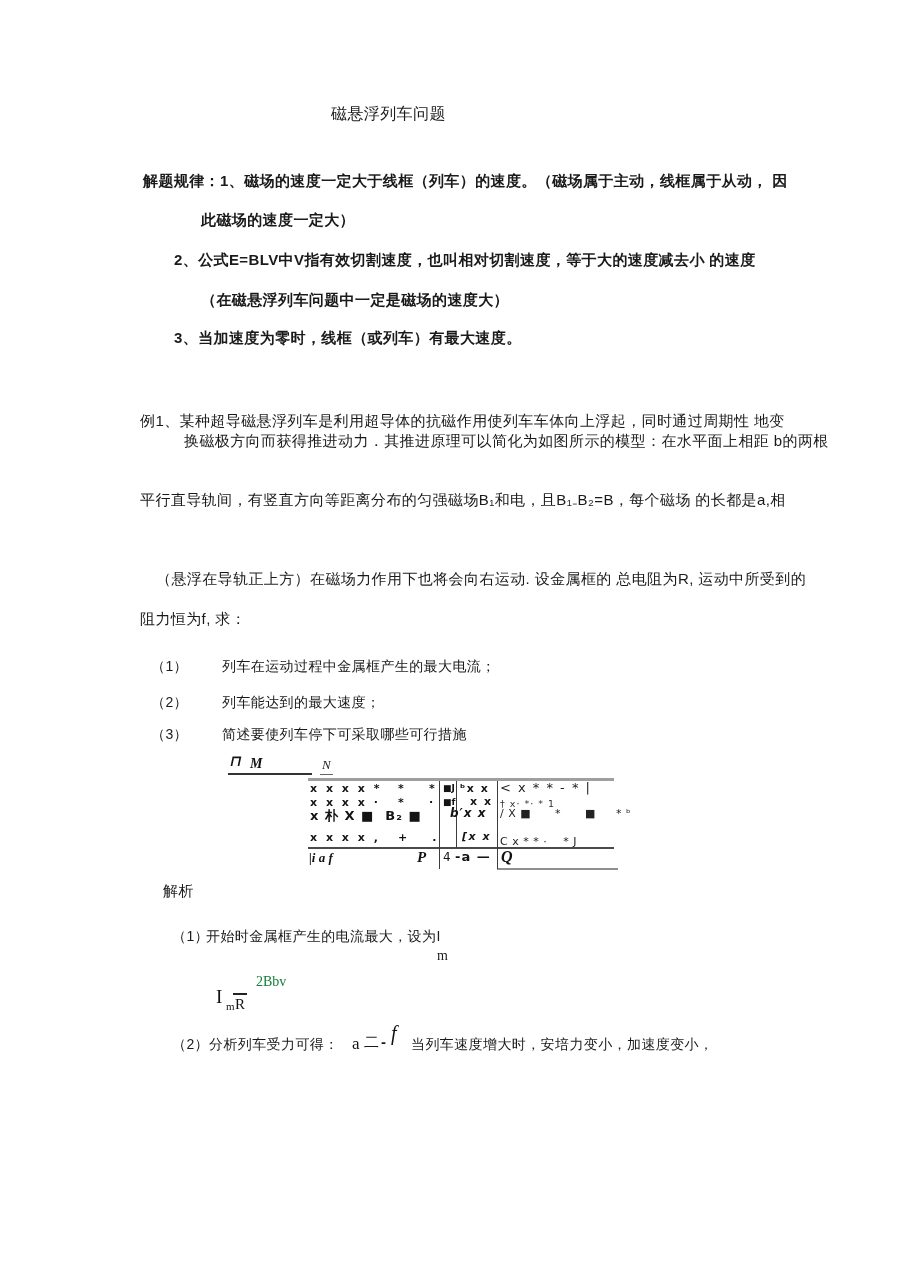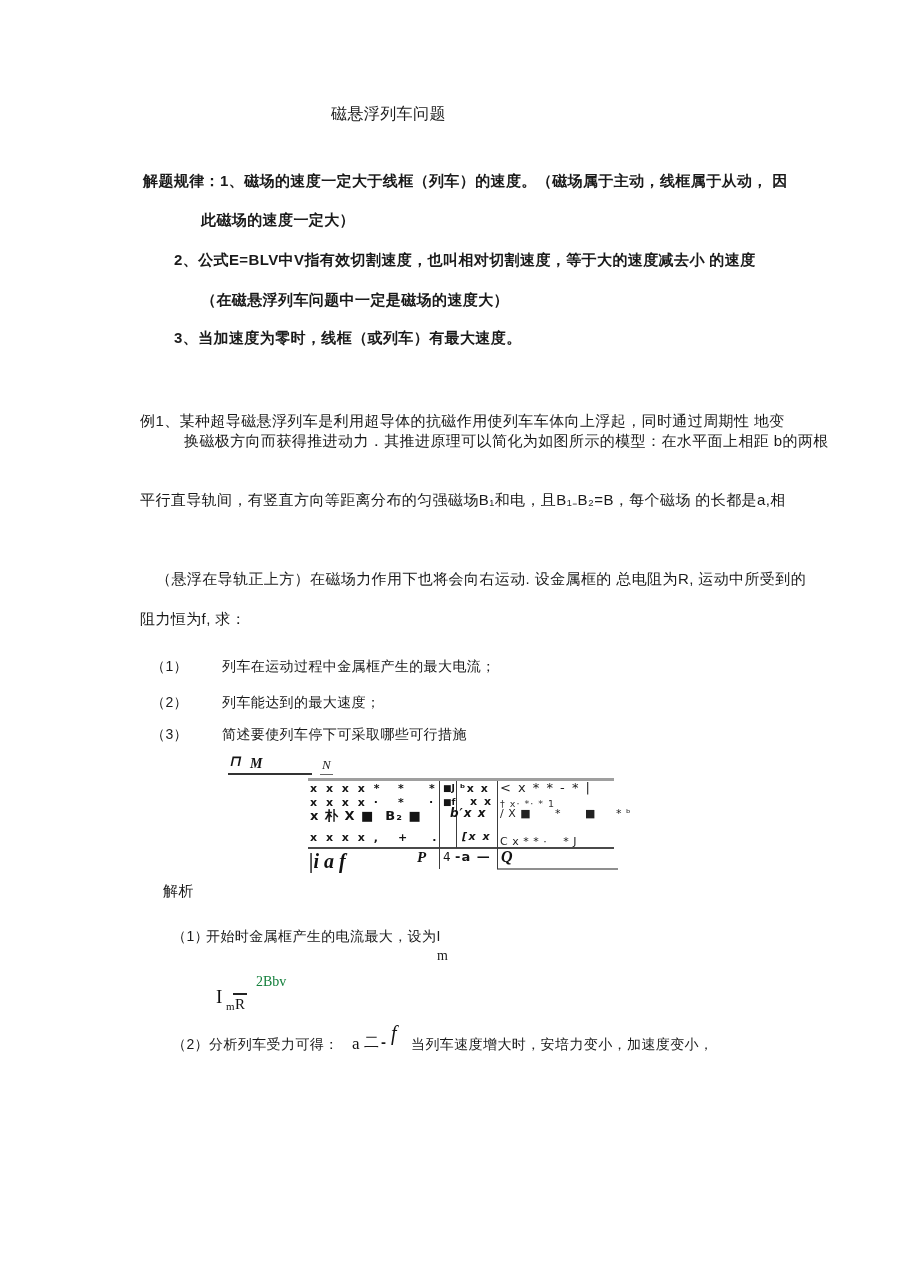--- a/index.html
+++ b/index.html
@@ -71,21 +71,21 @@
   <div class="abs fig it" style="left:450px;top:807px;font-size:12px;letter-spacing:1px;">b′x x</div>
   <div class="abs fig" style="left:460px;top:783px;font-size:11px;letter-spacing:1.5px;">ᵇx x</div>
   <div class="abs fig" style="left:470px;top:796px;font-size:11px;letter-spacing:1.5px;">x x</div>
   <div class="abs fig" style="left:462px;top:831px;font-size:11px;letter-spacing:1.5px;font-style:italic;">[x x</div>
 
   <div class="abs fig fr1" style="left:500px;top:781px;font-weight:normal;color:#222;">&lt; x * * - * |</div>
   <div class="abs fig fr2" style="left:500px;top:799px;font-weight:normal;color:#333;">† x· *· * 1</div>
   <div class="abs fig fr3" style="left:500px;top:808px;font-weight:normal;color:#222;">/ X ■      *      ■     * ᵇ</div>
   <div class="abs fig fr3" style="left:500px;top:836px;font-weight:normal;color:#222;">C x * * ·    * J</div>
 
-  <div class="abs ser b it" style="left:309px;top:850px;font-size:20px;color:#111;">|i a f</div>
+  <div class="abs ser b it" style="left:309px;top:850px;font-size:13px;color:#111;">|i a f</div>
   <div class="abs ser b it" style="left:417px;top:849px;font-size:15px;color:#111;">P</div>
   <div class="abs fig" style="left:443px;top:851px;font-size:12px;font-weight:normal;">4</div>
   <div class="abs fig" style="left:455px;top:850px;font-size:13px;letter-spacing:1px;">-a —</div>
   <div class="abs ser b it" style="left:501px;top:848px;font-size:16px;color:#111;">Q</div>
 
   <div class="abs t" style="left:163px;top:882px;">解析</div>
 
   <div class="abs t q" style="left:172px;top:928px;">（1）</div>
   <div class="abs t q" style="left:206px;top:928px;">开始时金属框产生的电流最大，设为I</div>
   <div class="abs ser" style="left:437px;top:948px;font-size:14px;color:#1a1a1a;">m</div>

